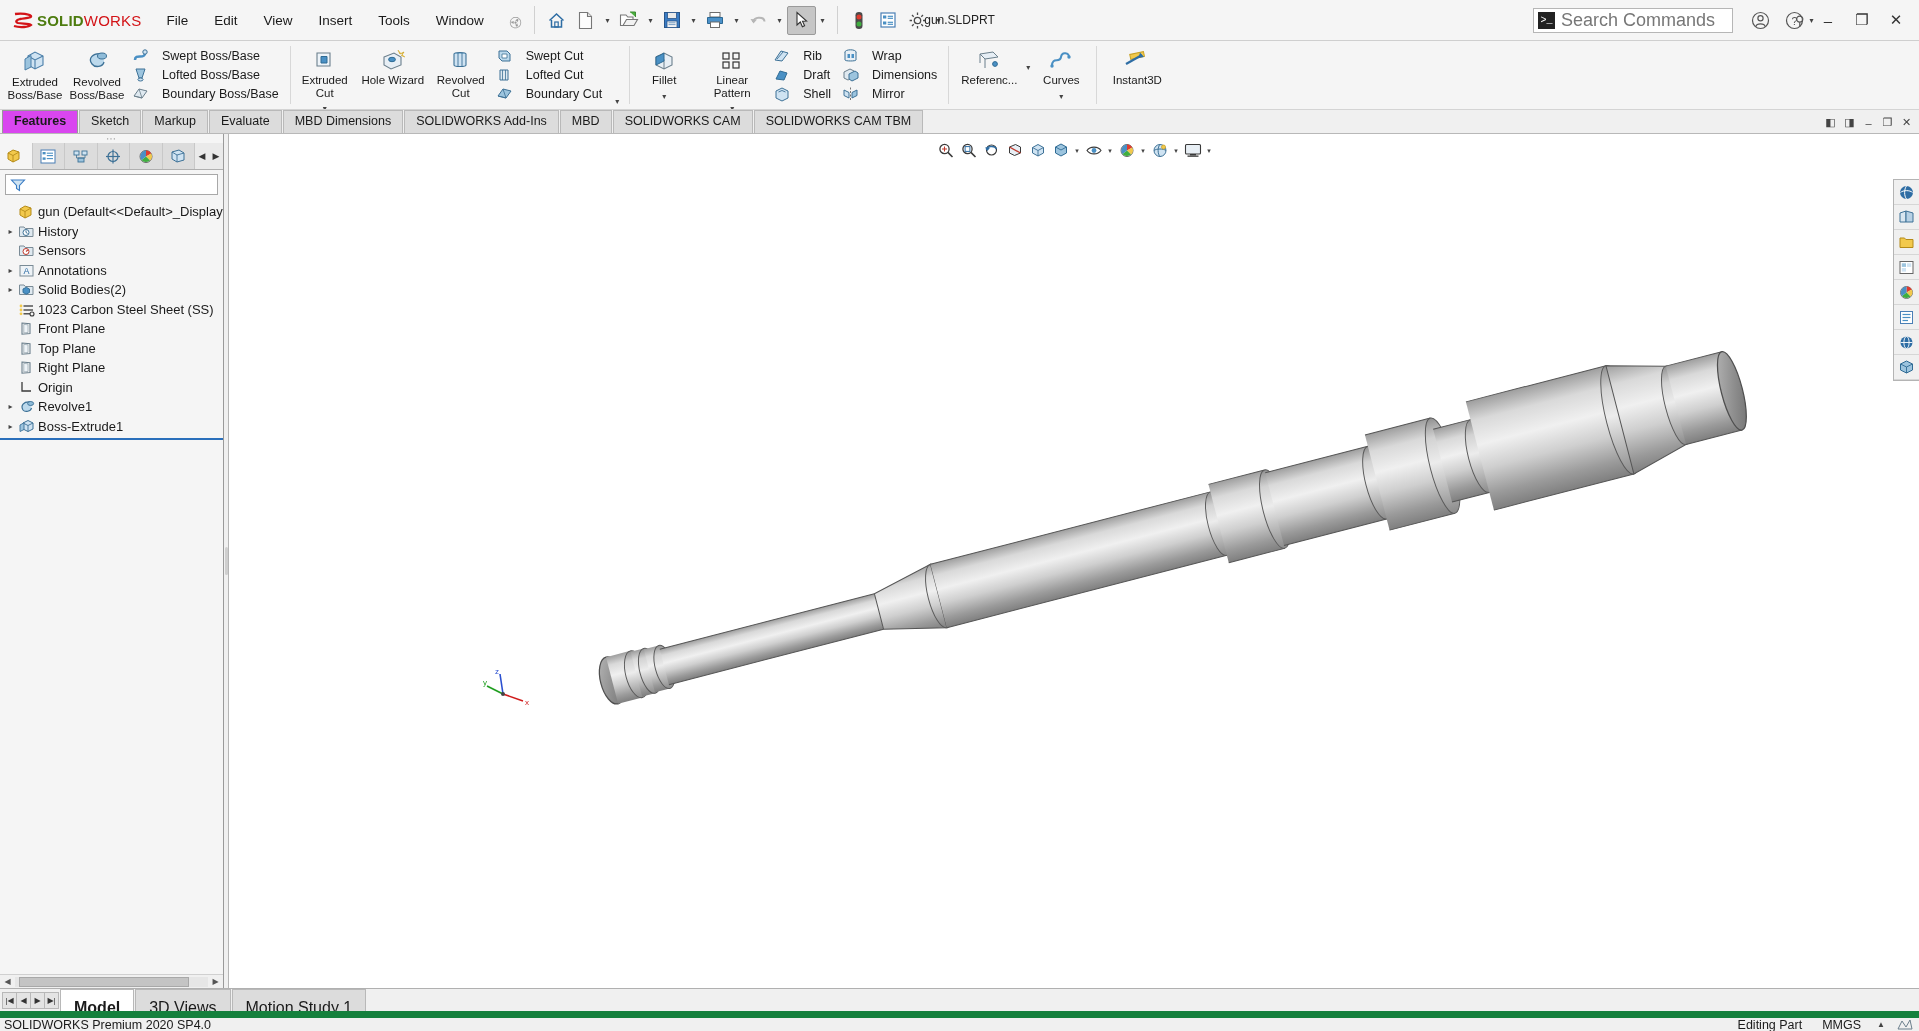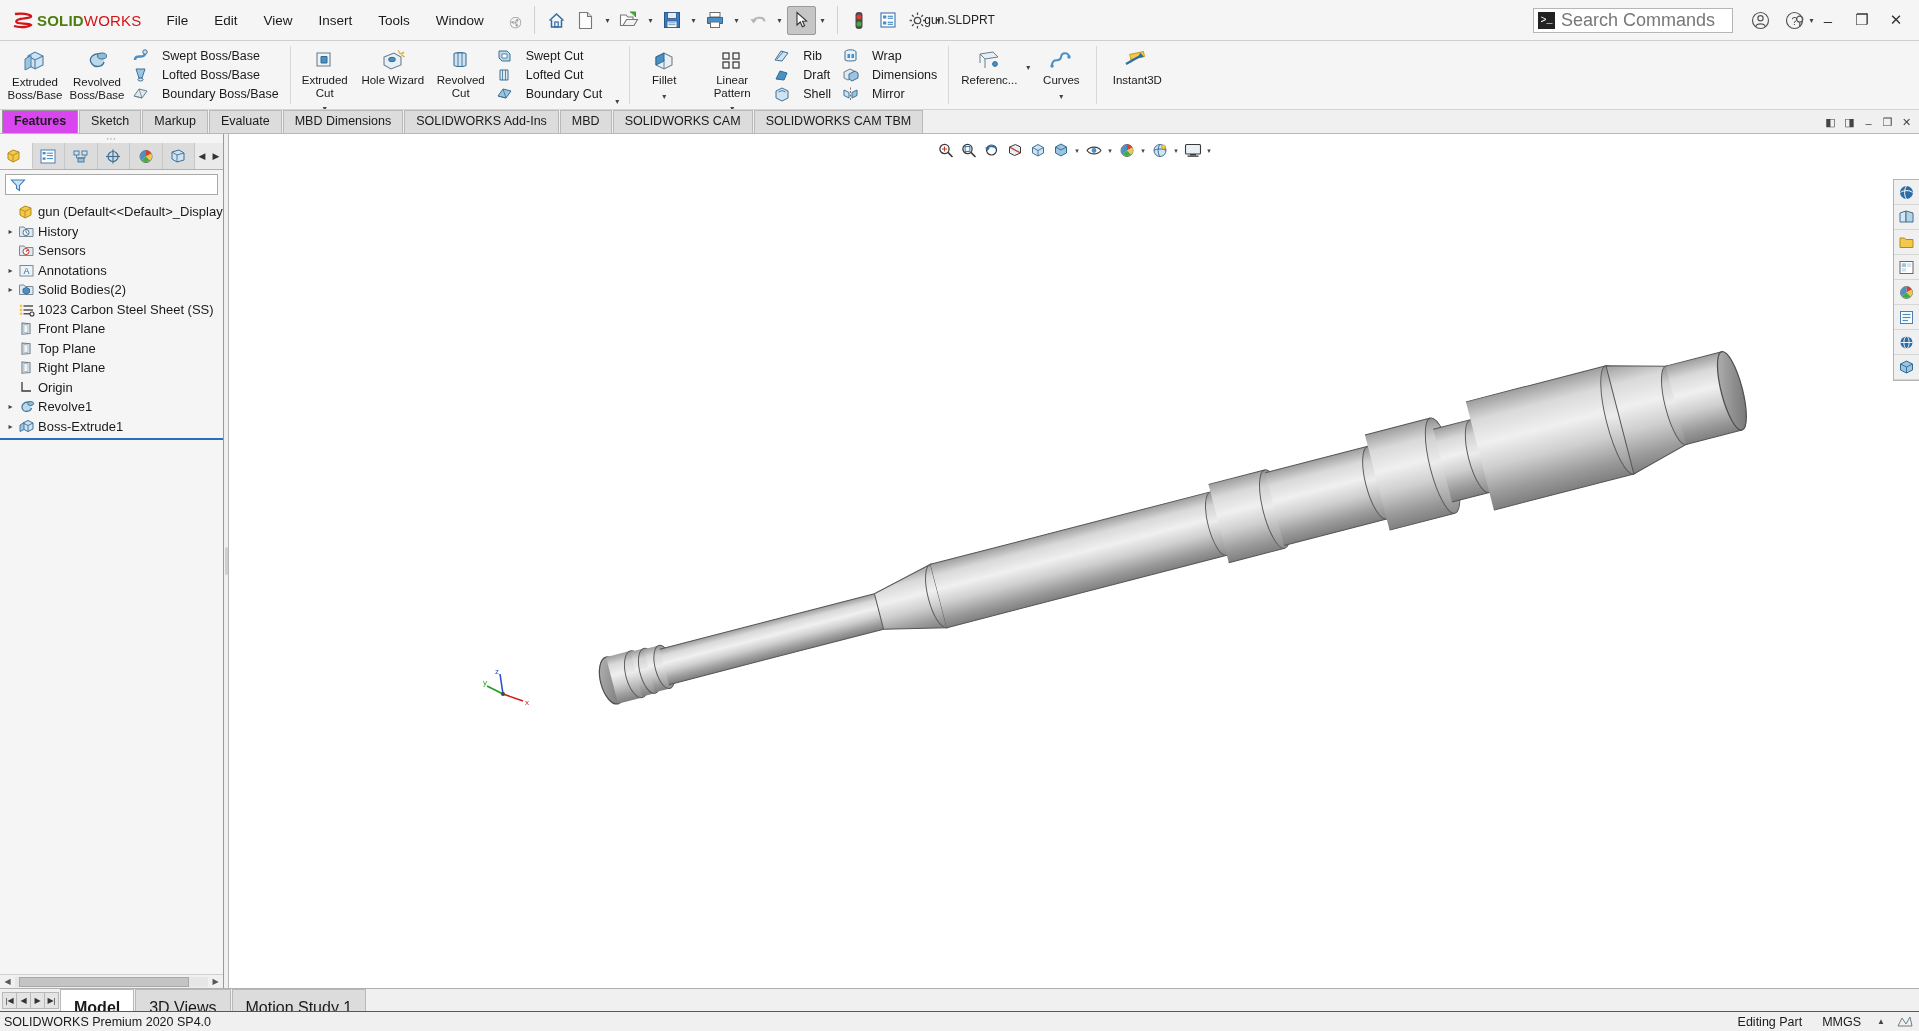--- a/index.html
+++ b/index.html
@@ -155,21 +155,21 @@
     font-size:8px; color:#333; border:1px solid #b8b8b8; background:#e4e4e4; margin-right:-1px; cursor:default;
   }
   .btab {
     padding:18px 13px; font-size:16px; display:flex; align-items:center;
     border:1px solid #b8b8b8; border-bottom:none; background:#dcdcdc; margin-right:1px; cursor:default;
   }
   .btab.active { background:#fff; font-weight:bold; }
 
   
   .statusbar {
-    height:20px; background:#f0f0f0; border-top:1px solid #15803d;
+    height:20px; background:#f0f0f0; border-top:7px solid #15803d;
     display:flex; align-items:center; font-size:12.5px; color:#1a1a1a; flex:none; padding-left:4px;
   }
   .sb-right { margin-left:auto; display:flex; align-items:center; }
   .sb-cell { padding:0 10px; }
   .sb-caret { font-size:8px; color:#444; padding:0 6px; }
   .sb-icon { padding:0 6px; display:flex; align-items:center; }
 </style>
 </head>
 <body>
 

